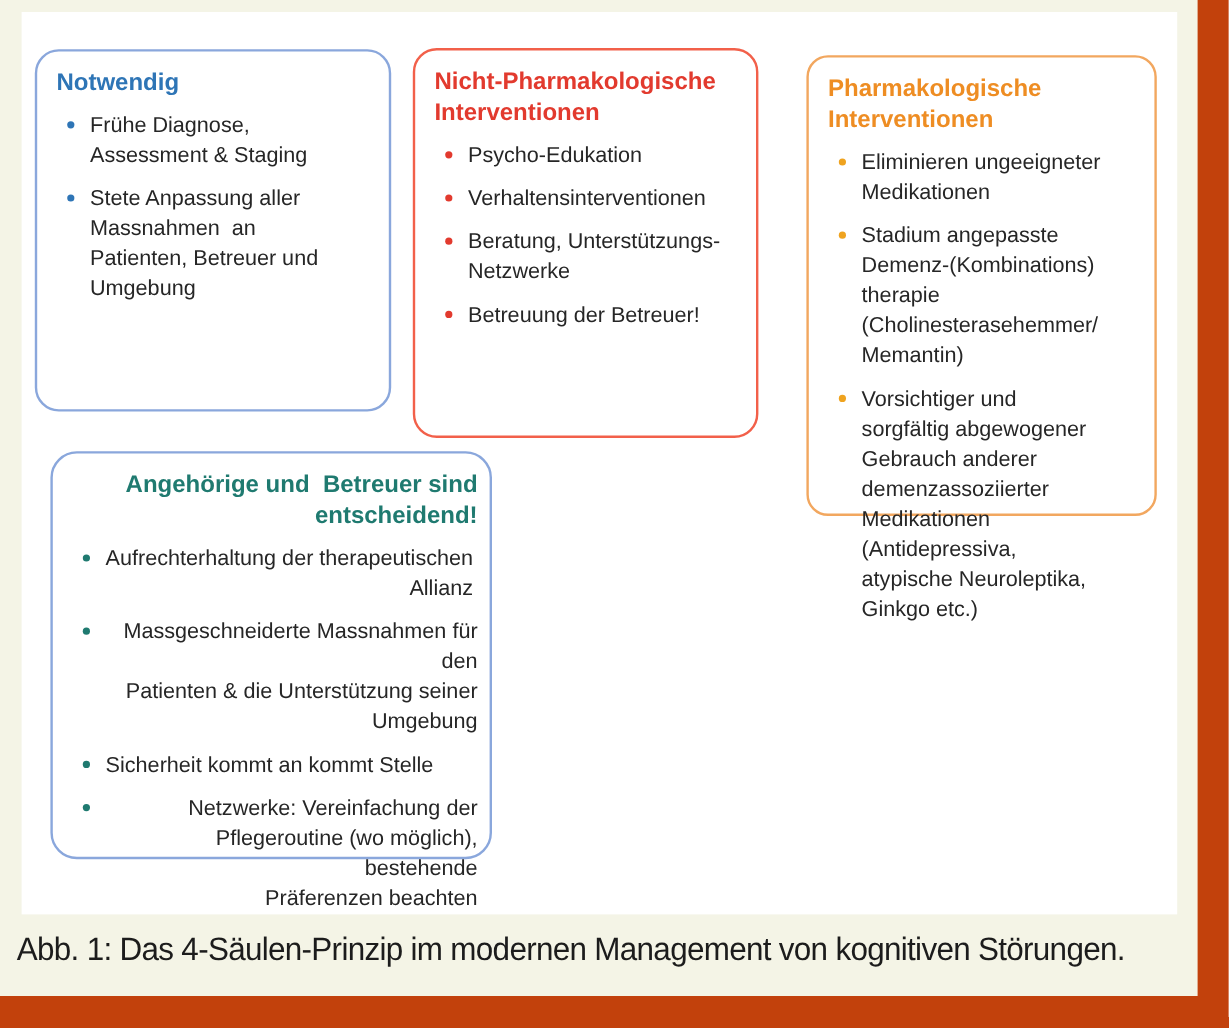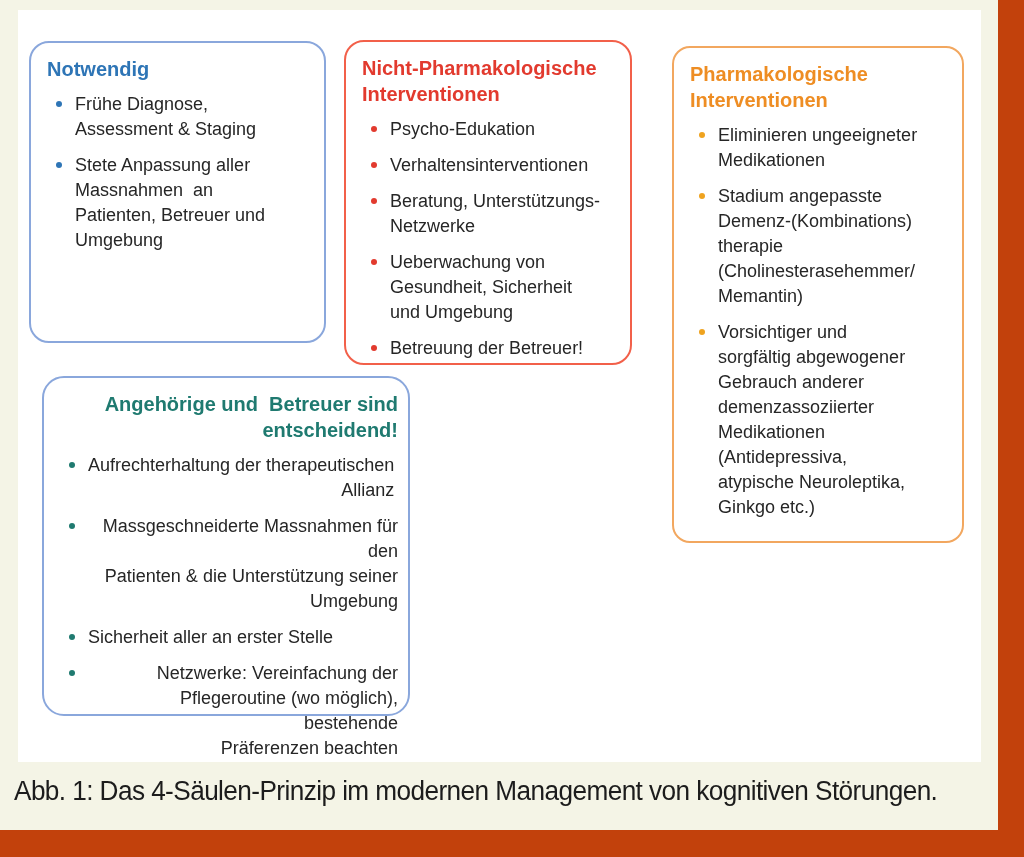--- a/index.html
+++ b/index.html
@@ -67,21 +67,21 @@
   .red    .dot       { background: #e23a2e; }
   .box-red-border    { border-color: #f2604a; border-radius: 20px; }
   .orange .box-title { color: #ee8d23; }
   .orange .dot       { background: #efa31f; }
   .box-orange-border { border-color: #f2a75f; border-radius: 18px; }
   .teal   .box-title { color: #1f7a70; }
   .teal   .dot       { background: #1f7a70; }
 
   #box-notwendig   { left: 29px;  top: 41px;  width: 297px; height: 302px; }
   #box-nichtpharm  { left: 344px; top: 40px;  width: 288px; height: 325px; }
-  #box-pharm       { left: 672px; top: 46px;  width: 292px; height: 497px; }
+  #box-pharm       { left: 672px; top: 46px;  width: 292px; height: 384px; }
   #box-angehoerige { left: 42px;  top: 376px; width: 368px; height: 340px; border-radius: 22px; text-align: right; }
 
   .figure-caption {
     position: absolute;
     left: 14px; top: 776px;
     font-size: 27px;
     letter-spacing: -0.6px;
     color: #1c1c1c;
     white-space: nowrap;
     transform: scaleX(0.97);
@@ -122,26 +122,20 @@
         <span class="bullet-text">Psycho-Edukation</span>
       </div>
       <div class="bullet-row">
         <span class="dot"></span>
         <span class="bullet-text">Verhaltensinterventionen</span>
       </div>
       <div class="bullet-row">
         <span class="dot"></span>
         <span class="bullet-text">Beratung, Unterstützungs-
 Netzwerke</span>
-      </div>
-      <div class="bullet-row">
-        <span class="dot"></span>
-        <span class="bullet-text">Ueberwachung von
-Gesundheit, Sicherheit
-und Umgebung</span>
       </div>
       <div class="bullet-row">
         <span class="dot"></span>
         <span class="bullet-text">Betreuung der Betreuer!</span>
       </div>
     </div>
   </section>
 
   <section class="box orange box-orange-border" id="box-pharm">
     <h3 class="box-title">Pharmakologische
@@ -184,21 +178,21 @@
 Allianz</span>
       </div>
       <div class="bullet-row">
         <span class="dot"></span>
         <span class="bullet-text">Massgeschneiderte Massnahmen für den
 Patienten &amp; die Unterstützung seiner
 Umgebung</span>
       </div>
       <div class="bullet-row">
         <span class="dot"></span>
-        <span class="bullet-text">Sicherheit aller an erster Stelle</span>
+        <span class="bullet-text">Sicherheit kommt an kommt Stelle</span>
       </div>
       <div class="bullet-row">
         <span class="dot"></span>
         <span class="bullet-text">Netzwerke: Vereinfachung der
 Pflegeroutine (wo möglich), bestehende
 Präferenzen beachten</span>
       </div>
     </div>
   </section>
 

